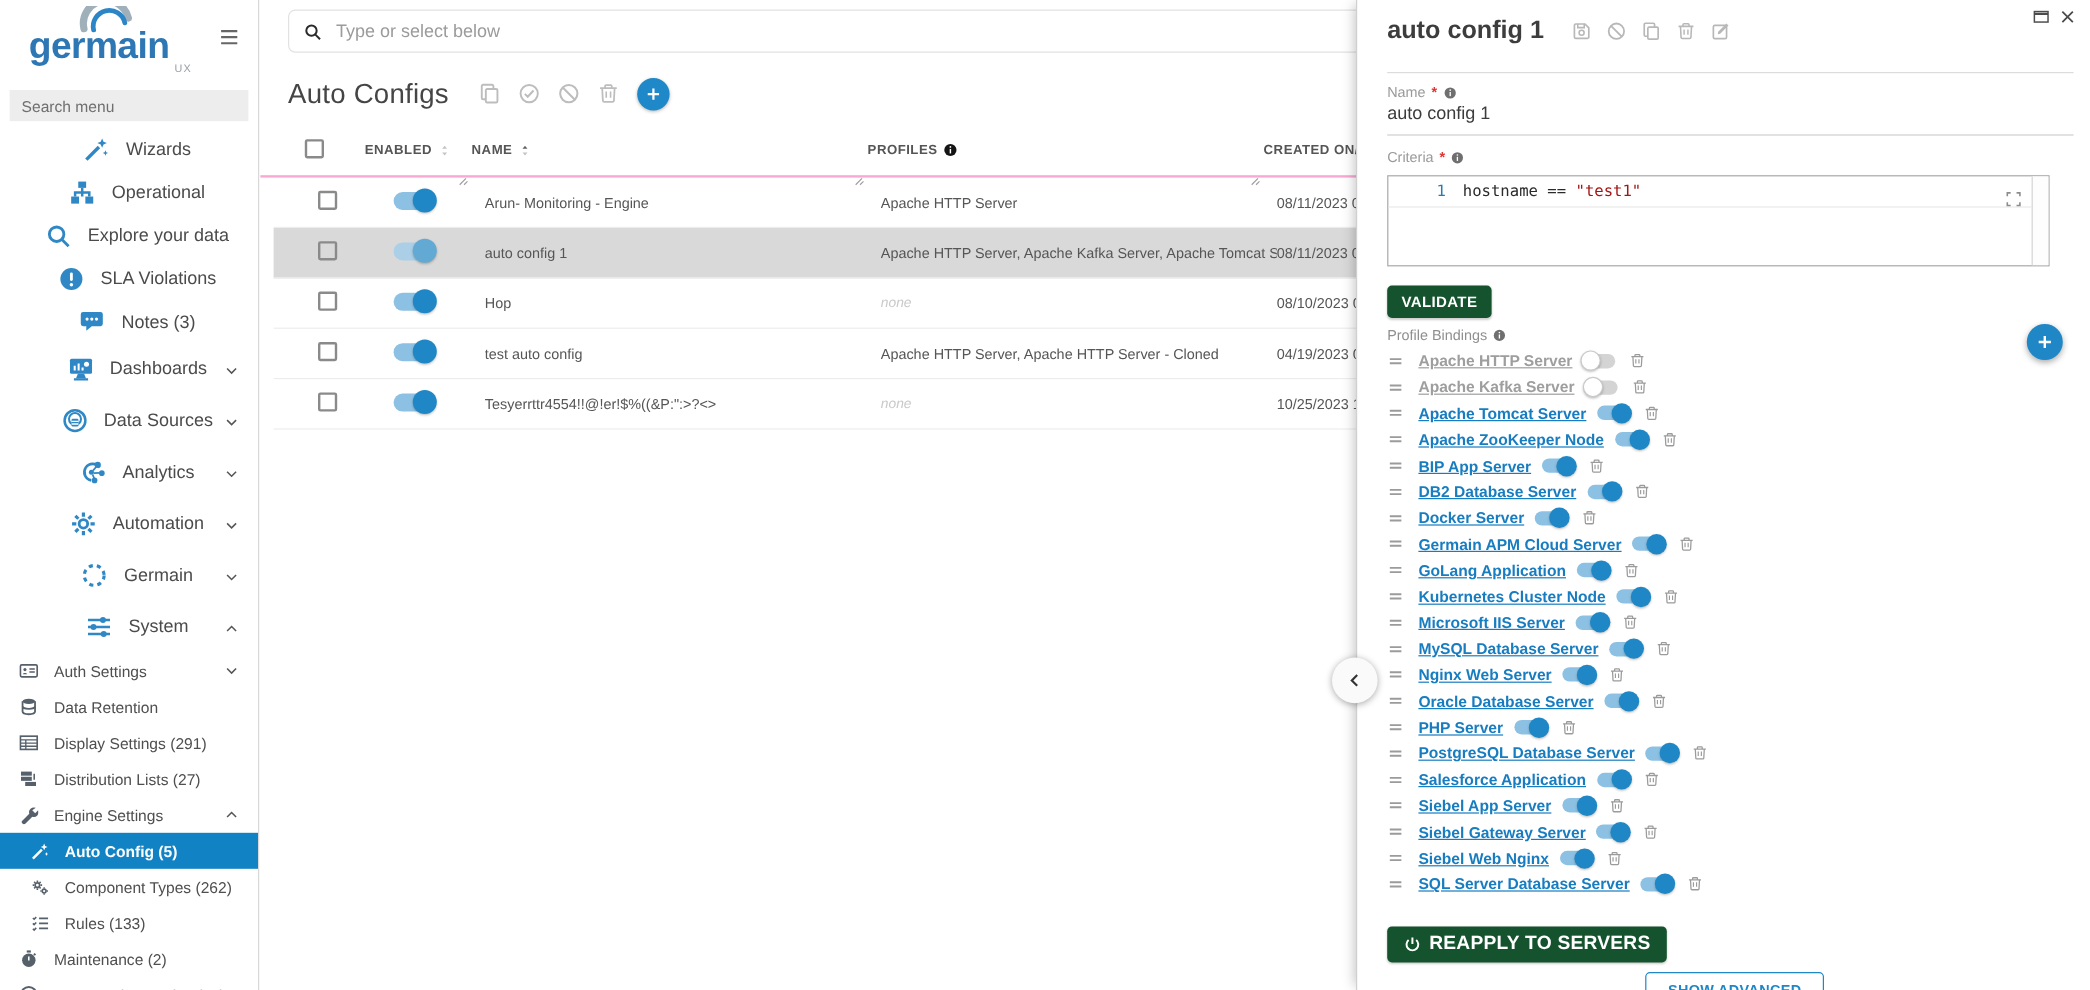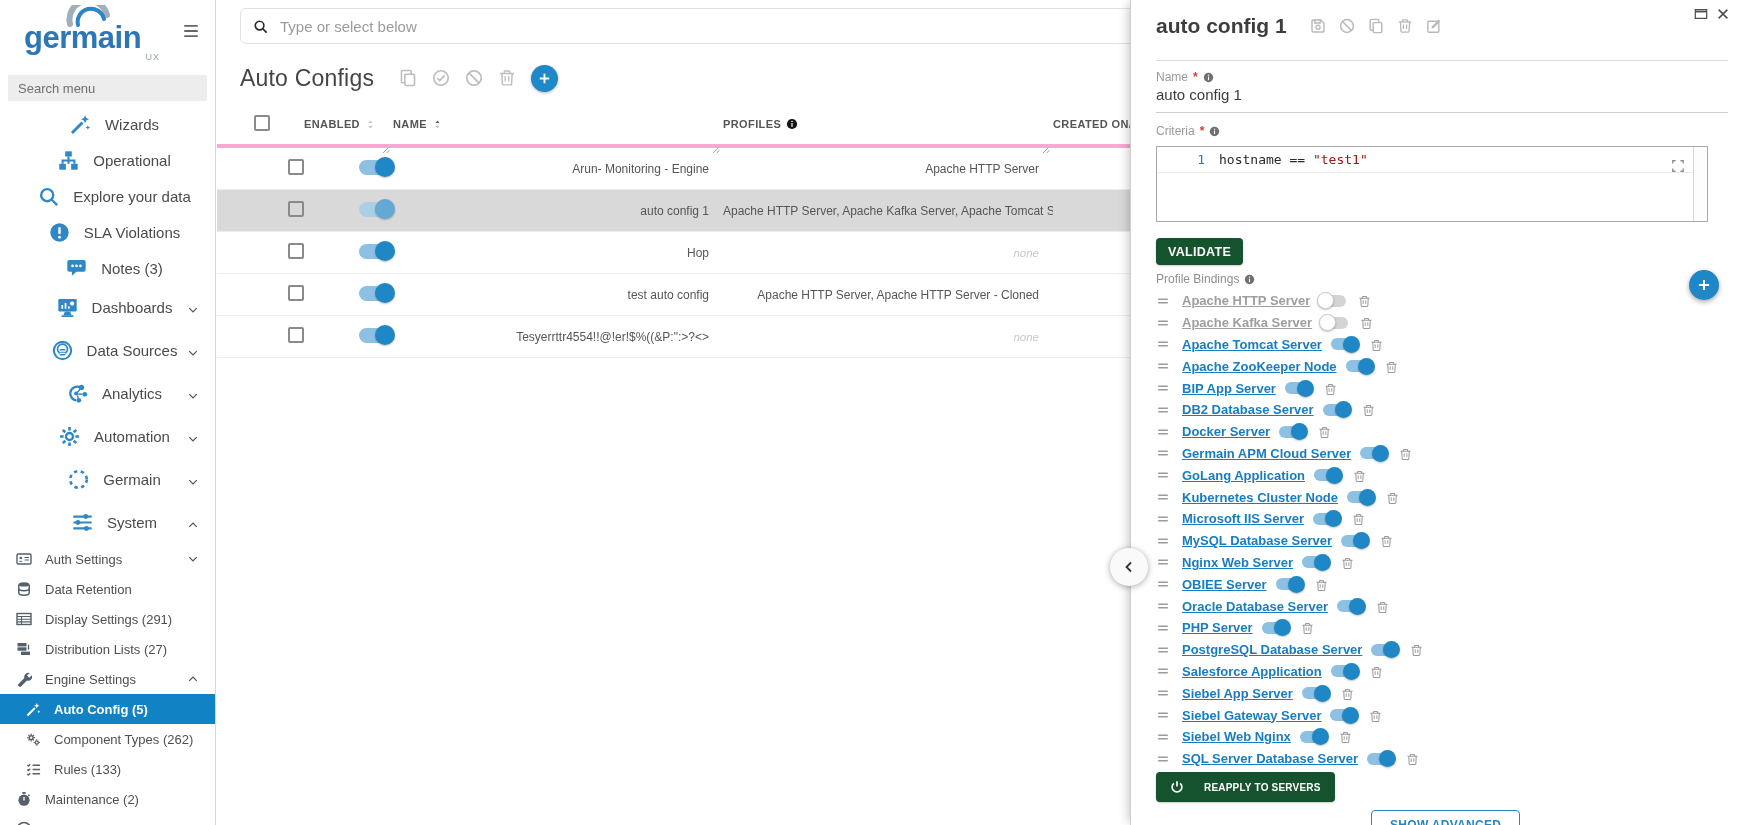--- a/index.html
+++ b/index.html
@@ -50,29 +50,29 @@
   .page-head { position:absolute; left:23px; top:60px; display:flex; align-items:center; gap:15px; height:36px; }
   .page-head h1 { margin:0 10px 0 0; font-size:23px; font-weight:400; color:#454545; letter-spacing:.2px; }
   .tb-icon { width:18px; height:18px; color:#bdbdbd; cursor:pointer; }
   .add-btn { width:27px; height:27px; border-radius:50%; background:#1f88c9; color:#fff; border:none;
              display:flex; align-items:center; justify-content:center; cursor:pointer;
              box-shadow:0 1px 3px rgba(0,0,0,.3); }
   .add-btn span { width:13px; height:13px; display:block; }
 
   .thead, .trow { display:grid; grid-template-columns:37px 50px 89px 330px 330px 1fr; align-items:center; }
   .thead { position:absolute; left:0; right:0; top:104px; height:44px;
-           border-bottom:4px solid #f9a8d4; font-size:11px; font-weight:700; color:#555;
+           border-bottom:2px solid #f9a8d4; font-size:11px; font-weight:700; color:#555;
            letter-spacing:.4px; }
   .th { position:relative; display:flex; align-items:center; gap:5px; }
   .sort { width:11px; height:11px; }
   .info-badge { width:12px; height:12px; color:#141414; }
   .resize { position:absolute; left:-14px; top:24px; width:13px; height:13px; color:#9e9e9e; }
   .cb { width:16px; height:16px; border:2px solid #8a8a8a; border-radius:2px; background:transparent;
         display:inline-block; cursor:pointer; }
-  #rows { position:absolute; left:0; right:0; top:148px;text-align:right; }
+  #rows { position:absolute; left:11px; right:0; top:148px; }
   .trow { height:42px; border-bottom:1px solid #ededed; font-size:12px; color:#565656; cursor:pointer; }
   .trow.sel { background:#d9d9d9; }
   .c-en { padding-left:13px; }
   .c-name, .c-prof { white-space:nowrap; overflow:hidden; padding-right:14px; }
   .c-prof.none, .none { font-style:italic; color:#c9c9c9; font-size:11.5px; }
   .c-date { white-space:nowrap; overflow:hidden; }
 
   
   .tgl { position:relative; width:34px; height:15px; border-radius:8px; background:#8cc1e3;
          display:inline-block; cursor:pointer; flex:none; }
@@ -116,21 +116,21 @@
               font-size:12.5px; letter-spacing:.3px; }
   .bind-label { top:272px; color:#8f8f8f; }
   #bindings { position:absolute; left:25px; top:290px; right:10px; }
   .brow { display:flex; align-items:center; gap:9px; height:21.8px; }
   .grip { width:14px; height:14px; color:#9b9b9b; margin-right:3px; cursor:grab; flex:none; }
   .blink { font-size:13px; font-weight:700; color:#187dc0; text-decoration:underline;
            white-space:nowrap; cursor:pointer; }
   .blink.off { color:#9e9e9e; }
   .btrash { width:13px; height:13px; color:#9b9b9b; margin-left:3px; cursor:pointer; flex:none; }
   .reapply { position:absolute; left:25px; top:772px; height:30px; display:flex; align-items:center;
-             gap:20px; padding:0 14px; font-size:10px; letter-spacing:.2px; }
+             gap:7px; padding:0 14px; font-size:16px; letter-spacing:.2px; }
   .pw-icon { width:14px; height:14px; display:block; }
   .show-adv { position:absolute; left:240px; top:810px; height:30px; border:1px solid #1f87c5;
               color:#1f87c5; background:#fff; border-radius:4px; font-weight:700; font-size:12px;
               padding:0 18px; letter-spacing:.3px; font-family:inherit; cursor:pointer; }
   .fab { position:absolute; right:23px; top:270px; width:30px; height:30px; border-radius:50%;
          background:#1f87c5; color:#fff; border:none; display:flex; align-items:center;
          justify-content:center; box-shadow:0 2px 5px rgba(0,0,0,.35); cursor:pointer; }
   .fab span { width:14px; height:14px; display:block; }
   .collapse-btn { position:absolute; left:1110px; top:548px; width:38px; height:38px; border-radius:50%;
                   background:#fafafa; border:none; box-shadow:0 1px 6px rgba(0,0,0,.35); z-index:20;
@@ -767,33 +767,20 @@
             <path d="M1.8 4h12.4" stroke="currentColor" stroke-width="1.3"></path>
             <path d="M5.5 4V2.6a.8.8 0 01.8-.8h3.4a.8.8 0 01.8.8V4" fill="none" stroke="currentColor" stroke-width="1.3"></path>
             <path d="M3.4 4l.5 9.2a1 1 0 001 .9h6.2a1 1 0 001-.9L12.6 4" fill="none" stroke="currentColor" stroke-width="1.3"></path>
             <path d="M6.4 6.5V11M9.6 6.5V11" stroke="currentColor" stroke-width="1.2"></path>
           </svg></span>
       </div>
       <div class="brow">
         <span class="grip"><svg viewBox="0 0 16 16">
             <path d="M2.5 6h11M2.5 10h11" stroke="currentColor" stroke-width="1.8"></path>
           </svg></span>
-        <a class="blink">OBIEE Server</a>
-        <span class="tgl sm"></span>
-        <span class="btrash"><svg viewBox="0 0 16 16">
-            <path d="M1.8 4h12.4" stroke="currentColor" stroke-width="1.3"></path>
-            <path d="M5.5 4V2.6a.8.8 0 01.8-.8h3.4a.8.8 0 01.8.8V4" fill="none" stroke="currentColor" stroke-width="1.3"></path>
-            <path d="M3.4 4l.5 9.2a1 1 0 001 .9h6.2a1 1 0 001-.9L12.6 4" fill="none" stroke="currentColor" stroke-width="1.3"></path>
-            <path d="M6.4 6.5V11M9.6 6.5V11" stroke="currentColor" stroke-width="1.2"></path>
-          </svg></span>
-      </div>
-      <div class="brow">
-        <span class="grip"><svg viewBox="0 0 16 16">
-            <path d="M2.5 6h11M2.5 10h11" stroke="currentColor" stroke-width="1.8"></path>
-          </svg></span>
         <a class="blink">Oracle Database Server</a>
         <span class="tgl sm"></span>
         <span class="btrash"><svg viewBox="0 0 16 16">
             <path d="M1.8 4h12.4" stroke="currentColor" stroke-width="1.3"></path>
             <path d="M5.5 4V2.6a.8.8 0 01.8-.8h3.4a.8.8 0 01.8.8V4" fill="none" stroke="currentColor" stroke-width="1.3"></path>
             <path d="M3.4 4l.5 9.2a1 1 0 001 .9h6.2a1 1 0 001-.9L12.6 4" fill="none" stroke="currentColor" stroke-width="1.3"></path>
             <path d="M6.4 6.5V11M9.6 6.5V11" stroke="currentColor" stroke-width="1.2"></path>
           </svg></span>
       </div>
       <div class="brow">

